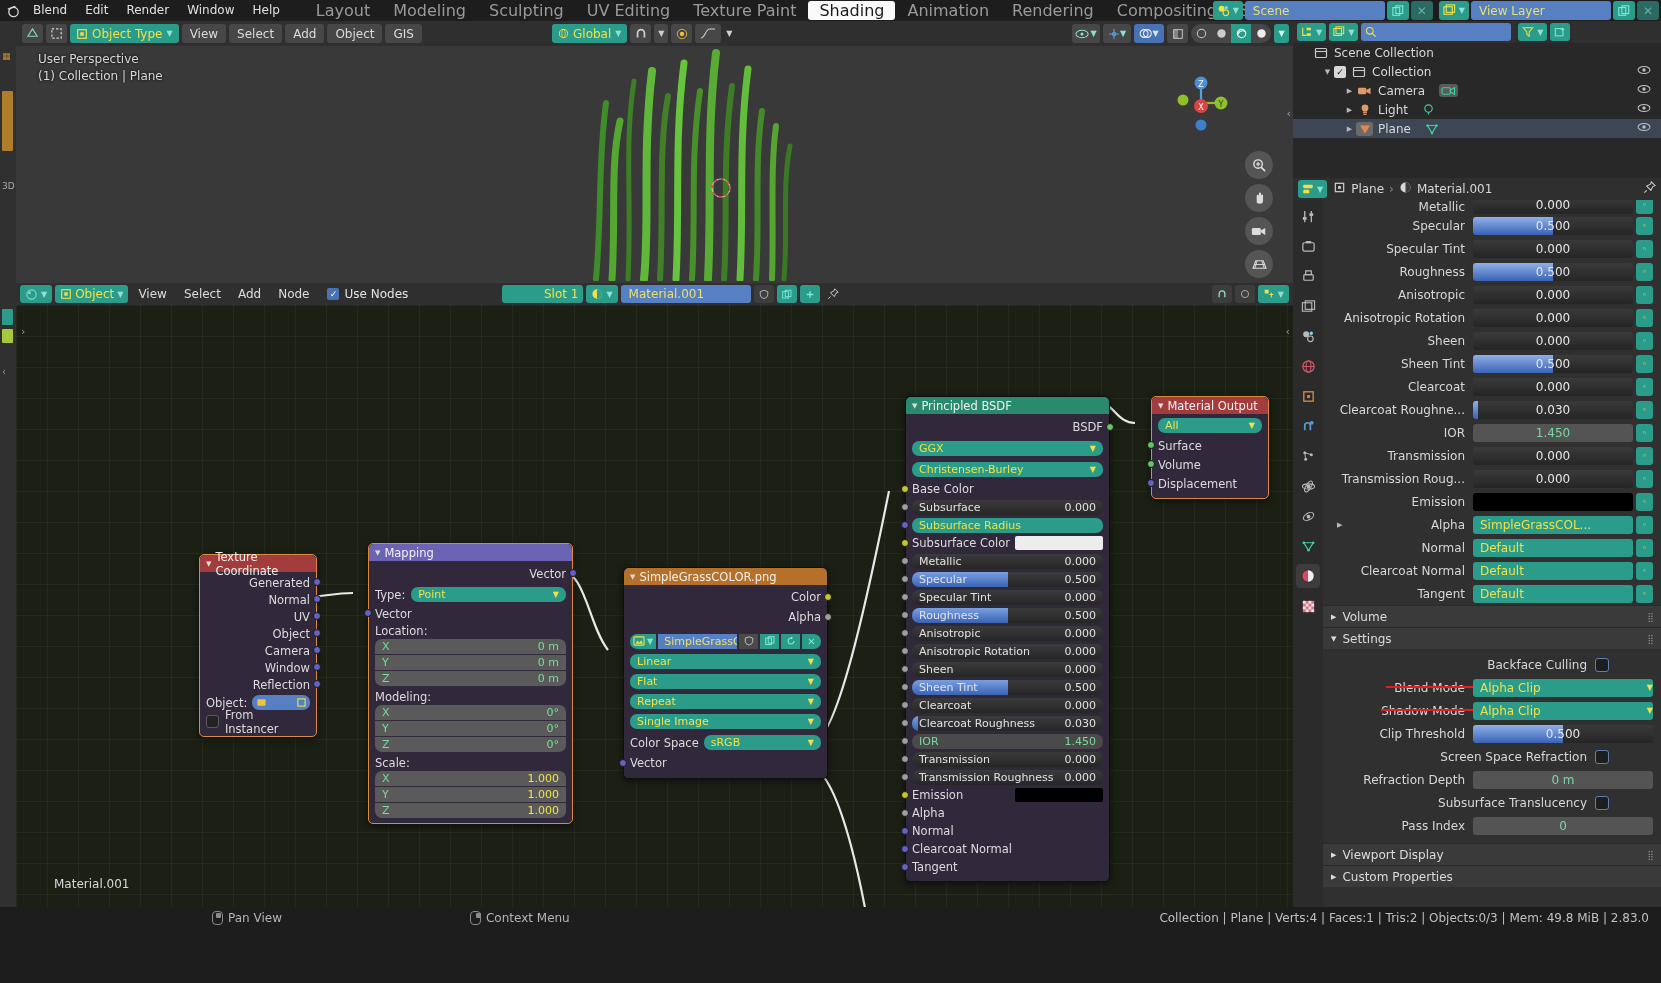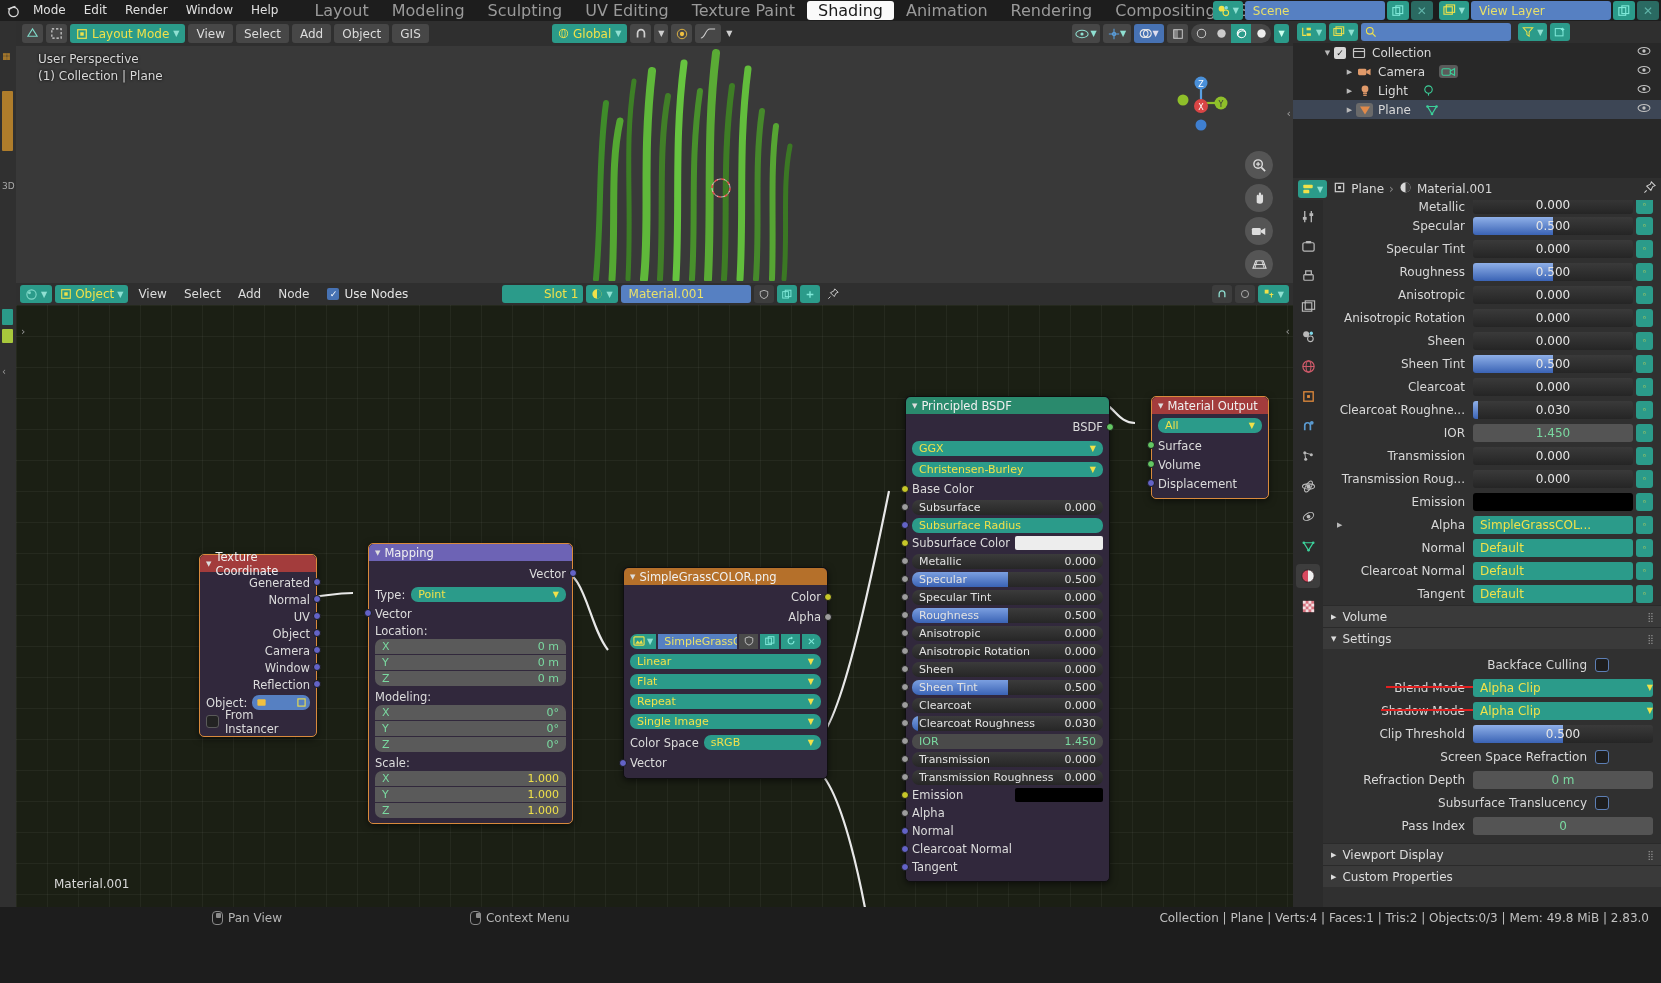--- a/index.html
+++ b/index.html
@@ -119,21 +119,21 @@
 </head>
 <body>
 
 <div id="topbar" class="abs">
   <div class="blender-logo">
     <svg width="15" height="14" viewBox="0 0 16 14">
         <circle cx="8" cy="8" r="5" fill="none" stroke="#d8d8d8" stroke-width="1.4"></circle>
         <path d="M2 5 L10 2" stroke="#d8d8d8" stroke-width="1.4" fill="none"></path>
       </svg>
   </div>
-  <div class="menu-item">Mode</div>
+  <div class="menu-item">Blend</div>
   <div class="menu-item">Edit</div>
   <div class="menu-item">Render</div>
   <div class="menu-item">Window</div>
   <div class="menu-item">Help</div>
   <div id="wstabs">
     <div class="wtab">Layout</div>
     <div class="wtab">Modeling</div>
     <div class="wtab">Sculpting</div>
     <div class="wtab">UV Editing</div>
     <div class="wtab">Texture Paint</div>
@@ -225,21 +225,21 @@
     <div class="vh-icon">
       <svg width="13" height="13" viewBox="0 0 14 14">
           <rect x="2" y="2" width="10" height="10" fill="none" stroke="#dcdcdc" stroke-width="1.2" stroke-dasharray="2.5 2"></rect>
         </svg>
     </div>
     <div class="vh-btn">
       <svg width="12" height="12" viewBox="0 0 14 14">
           <rect x="2" y="2" width="10" height="10" fill="none" stroke="#f0e14a" stroke-width="1.4"></rect>
           <rect x="5" y="5" width="4" height="4" fill="#f0e14a"></rect>
         </svg>
-      <span>Layout Mode</span>
+      <span>Object Type</span>
       <span class="chev">▼</span>
     </div>
     <div class="vh-dark">View</div>
     <div class="vh-dark">Select</div>
     <div class="vh-dark">Add</div>
     <div class="vh-dark">Object</div>
     <div class="vh-dark">GIS</div>
     <div style="position:absolute;left:536px;display:flex;align-items:center;gap:3px;">
       <div class="vh-btn" style="background:#2b9b8a;">
         <svg width="11" height="11" viewBox="0 0 14 14">
@@ -892,20 +892,30 @@
       <span class="chev">▼</span>
     </div>
     <div class="tealbtn" style="height:18px;">
       <svg width="12" height="12" viewBox="0 0 14 14">
           <rect x="1.5" y="3" width="9" height="8.5" fill="none" stroke="#7fe8d8" stroke-width="1.2"></rect>
           <path d="M10 2 L10 6 M8 4 L12 4" stroke="#7fe8d8" stroke-width="1.2"></path>
         </svg>
     </div>
   </div>
   <div id="outliner-rows">
+      <div class="ol-row" style="padding-left: 6px;">
+        <span class="ol-arrow"></span>
+        <span class="ol-ico">
+          <svg width="14" height="14" viewBox="0 0 14 14">
+            <rect x="1.5" y="2.5" width="11" height="9" rx="1" fill="none" stroke="#c8c8c8" stroke-width="1.2"></rect>
+            <line x1="1.5" y1="5.5" x2="12.5" y2="5.5" stroke="#c8c8c8" stroke-width="1.1"></line>
+          </svg>
+        </span>
+        <span style="margin-left: 5px;">Scene Collection</span>
+      </div>
       <div class="ol-row" style="padding-left: 28px;">
         <span class="ol-arrow">▼</span>
         <span class="ol-check">✓</span>
         <span class="ol-ico">
           <svg width="14" height="14" viewBox="0 0 14 14">
             <rect x="1.5" y="2.5" width="11" height="9" rx="1" fill="none" stroke="#c8c8c8" stroke-width="1.2"></rect>
             <line x1="1.5" y1="5.5" x2="12.5" y2="5.5" stroke="#c8c8c8" stroke-width="1.1"></line>
           </svg>
         </span>
         <span style="margin-left: 5px;">Collection</span>

